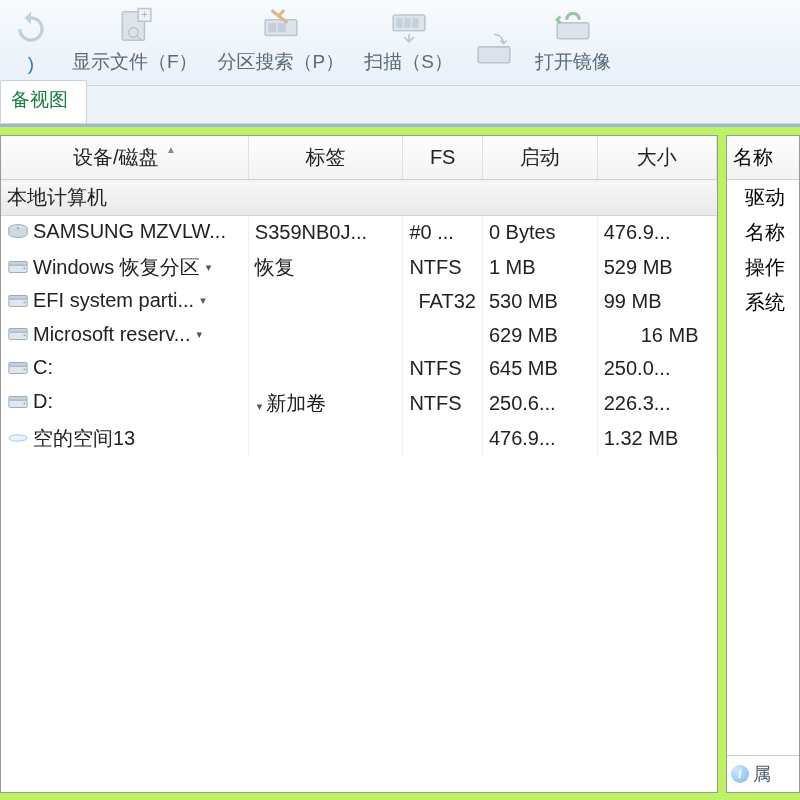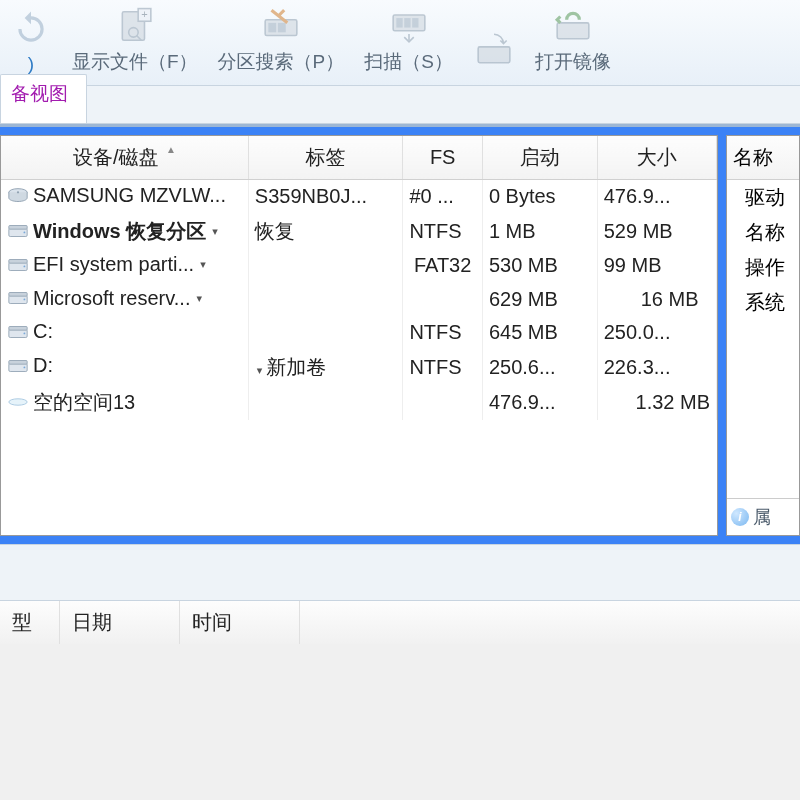--- a/index.html
+++ b/index.html
@@ -45,37 +45,37 @@
 
 
 .tabstrip {
   display: flex;
   background: #eef3f8;
   border-bottom: 1px solid #c8d4e0;
   height: 38px;
   align-items: flex-end;
 }
 .tab {
-  padding: 6px 18px 16px 10px;
+  padding: 6px 18px 10px 10px;
   border: 1px solid #c8d4e0;
   border-bottom: none;
   background: #fff;
   font-size: 19px;
-  color: #a21caf;
+  color: #15803d;
   margin-left: 0;
   border-top-left-radius: 2px;
   border-top-right-radius: 2px;
 }
 
 
 .main {
   display: flex;
-  height: 420px;
+  height: 677px;
   border-top: 3px solid #9cb6d4;
-  background: #3b82f6;
+  background: #bef264;
 }
 .left-pane {
   flex: 0 0 718px;
   border: 1px solid #999;
   margin: 8px 4px 8px 0;
   display: flex;
   flex-direction: column;
   overflow: hidden;
   background: #fff;
 }
@@ -292,20 +292,23 @@
             <span>设备/磁盘</span>
             <span class="sort-ind">▲</span>
           </th>
           <th>标签</th>
           <th>FS</th>
           <th>启动</th>
           <th>大小</th>
         </tr>
       </thead>
       <tbody id="disk-tbody">
+          <tr class="group-row">
+            <td colspan="5">本地计算机</td>
+          </tr>
           <tr>
             <td><span class="icon-cell">
                 <span class="disk-icon"><svg width="22" height="18" viewBox="0 0 24 18">
                     <ellipse cx="12" cy="5" rx="10" ry="4" fill="#d9e2eb" stroke="#8fa0b0"></ellipse>
                     <path d="M2 5v6c0 2.2 4.5 4 10 4s10-1.8 10-4V5" fill="#cfd9e2" stroke="#8fa0b0"></path>
                     <circle cx="12" cy="5" r="1.2" fill="#8fa0b0"></circle>
                   </svg></span>
                 <span style="overflow: hidden; text-overflow: ellipsis;">SAMSUNG MZVLW...</span>
               </span></td>
             <td><span>S359NB0J...</span></td>
@@ -313,40 +316,40 @@
             <td style="text-align: left;">0 Bytes</td>
             <td style="text-align: left;">476.9...</td>
           </tr>
           <tr>
             <td><span class="icon-cell">
                 <span class="vol-icon"><svg width="22" height="18" viewBox="0 0 24 18">
                     <rect x="2" y="6" width="20" height="9" rx="1.5" fill="#dfe6ee" stroke="#96a6b6"></rect>
                     <rect x="2" y="3" width="20" height="4" rx="1" fill="#c8d2dc" stroke="#96a6b6"></rect>
                     <circle cx="19" cy="10.5" r="1" fill="#7aa8d8"></circle>
                   </svg></span>
-                <span style="overflow: hidden; text-overflow: ellipsis; font-weight: bold;">Windows 恢复分区</span>
+                <span style="overflow: hidden; text-overflow: ellipsis;">Windows 恢复分区</span>
                 <span class="dropdown-arrow">▾</span>
               </span></td>
             <td><span>恢复</span></td>
             <td style="text-align: left;">NTFS</td>
             <td style="text-align: left;">1 MB</td>
             <td style="text-align: left;">529 MB</td>
           </tr>
           <tr>
             <td><span class="icon-cell">
                 <span class="vol-icon"><svg width="22" height="18" viewBox="0 0 24 18">
                     <rect x="2" y="6" width="20" height="9" rx="1.5" fill="#dfe6ee" stroke="#96a6b6"></rect>
                     <rect x="2" y="3" width="20" height="4" rx="1" fill="#c8d2dc" stroke="#96a6b6"></rect>
                     <circle cx="19" cy="10.5" r="1" fill="#7aa8d8"></circle>
                   </svg></span>
                 <span style="overflow: hidden; text-overflow: ellipsis;">EFI system parti...</span>
                 <span class="dropdown-arrow">▾</span>
               </span></td>
             <td><span></span></td>
-            <td style="text-align: center;">FAT32</td>
+            <td style="text-align: right;">FAT32</td>
             <td style="text-align: left;">530 MB</td>
             <td style="text-align: left;">99 MB</td>
           </tr>
           <tr>
             <td><span class="icon-cell">
                 <span class="vol-icon"><svg width="22" height="18" viewBox="0 0 24 18">
                     <rect x="2" y="6" width="20" height="9" rx="1.5" fill="#dfe6ee" stroke="#96a6b6"></rect>
                     <rect x="2" y="3" width="20" height="4" rx="1" fill="#c8d2dc" stroke="#96a6b6"></rect>
                     <circle cx="19" cy="10.5" r="1" fill="#7aa8d8"></circle>
                   </svg></span>
@@ -389,21 +392,21 @@
           <tr>
             <td><span class="icon-cell">
                 <span class="empty-icon"><svg width="22" height="18" viewBox="0 0 24 18">
                     <ellipse cx="12" cy="9" rx="10" ry="3.5" fill="#e6f3fa" stroke="#a8c8e0"></ellipse>
                   </svg></span>
                 <span style="overflow: hidden; text-overflow: ellipsis;">空的空间13</span>
               </span></td>
             <td><span></span></td>
             <td style="text-align: left;"></td>
             <td style="text-align: left;">476.9...</td>
-            <td style="text-align: right; margin-left: 28px;">1.32 MB</td>
+            <td style="text-align: left; margin-left: 28px;">1.32 MB</td>
           </tr>
         </tbody>
     </table>
   </div>
 
   <div class="right-pane">
     <div class="right-header">名称</div>
     <div id="prop-list">
         <div class="prop-row">驱动</div>
         <div class="prop-row">名称</div>

